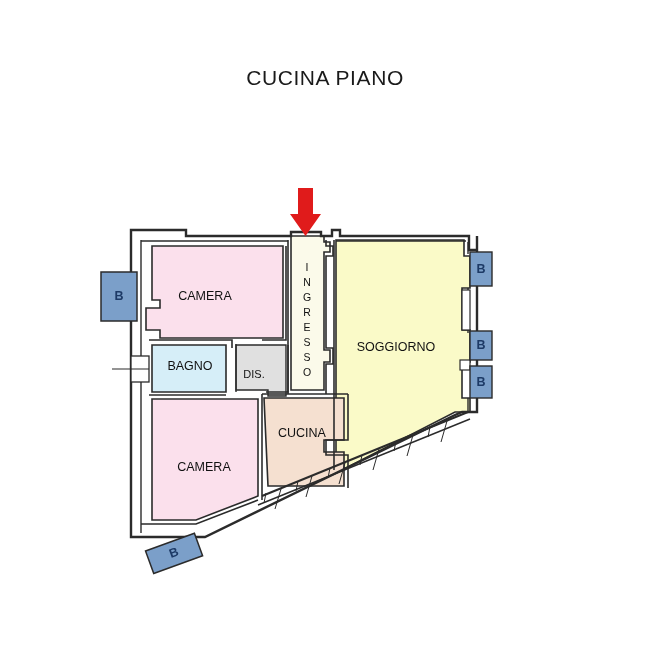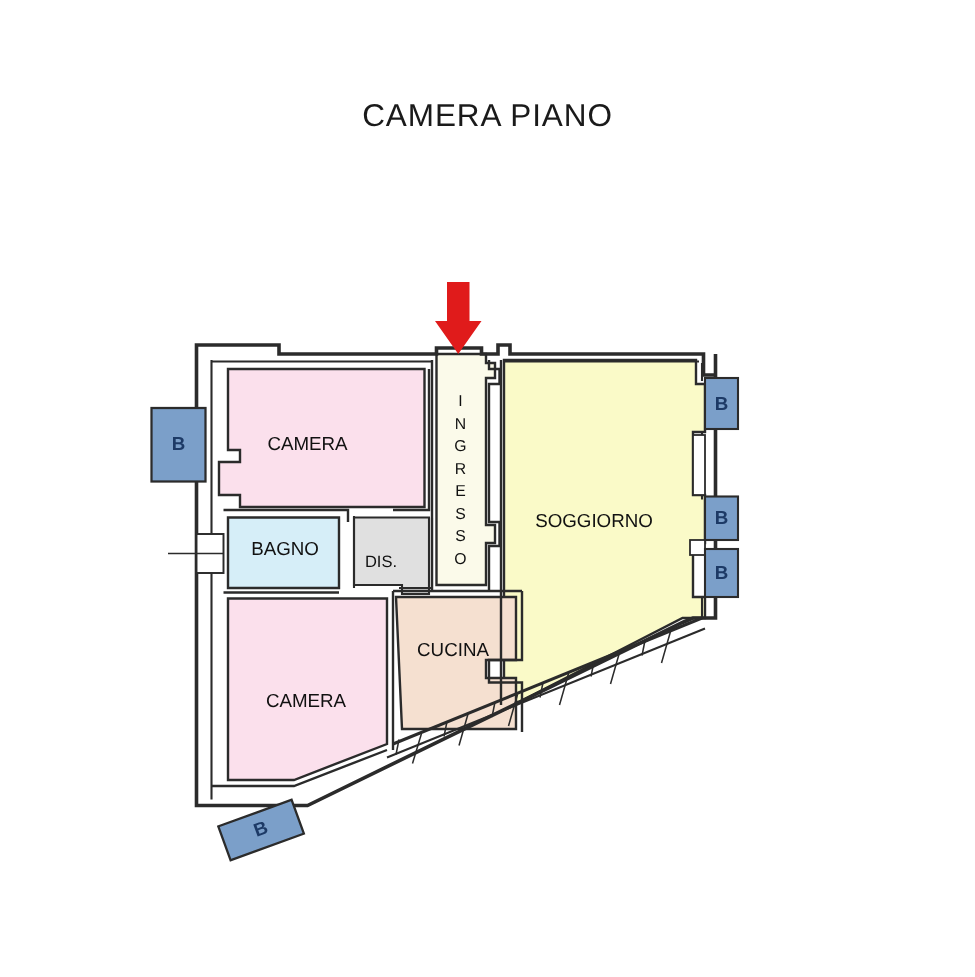--- a/index.html
+++ b/index.html
@@ -70,21 +70,21 @@
   .wall {
     stroke: #2b2b2b;
     fill: none;
   }
 </style>
 </head>
 <body>
 
 <div id="plan-root">
 
-  <div id="plan-title">CAMERA PIANO</div>
+  <div id="plan-title">CUCINA PIANO</div>
 
   <svg id="floorplan-svg" width="650" height="651" viewBox="0 0 650 651">
 
     <g>
 
       <polygon points="152,246 283,246 283,338 160,338 160,330 146,330 146,308 160,308 160,300 152,300" fill="#fbe0ec" stroke="#2b2b2b" stroke-width="1.6"></polygon>
 
       <polygon points="152,345 226,345 226,392 152,392" fill="#d6eef8" stroke="#2b2b2b" stroke-width="1.6"></polygon>
 
       <polygon points="236,345 286,345 286,396 268,396 268,390 236,390" fill="#e0e0e0" stroke="#2b2b2b" stroke-width="1.4"></polygon>

